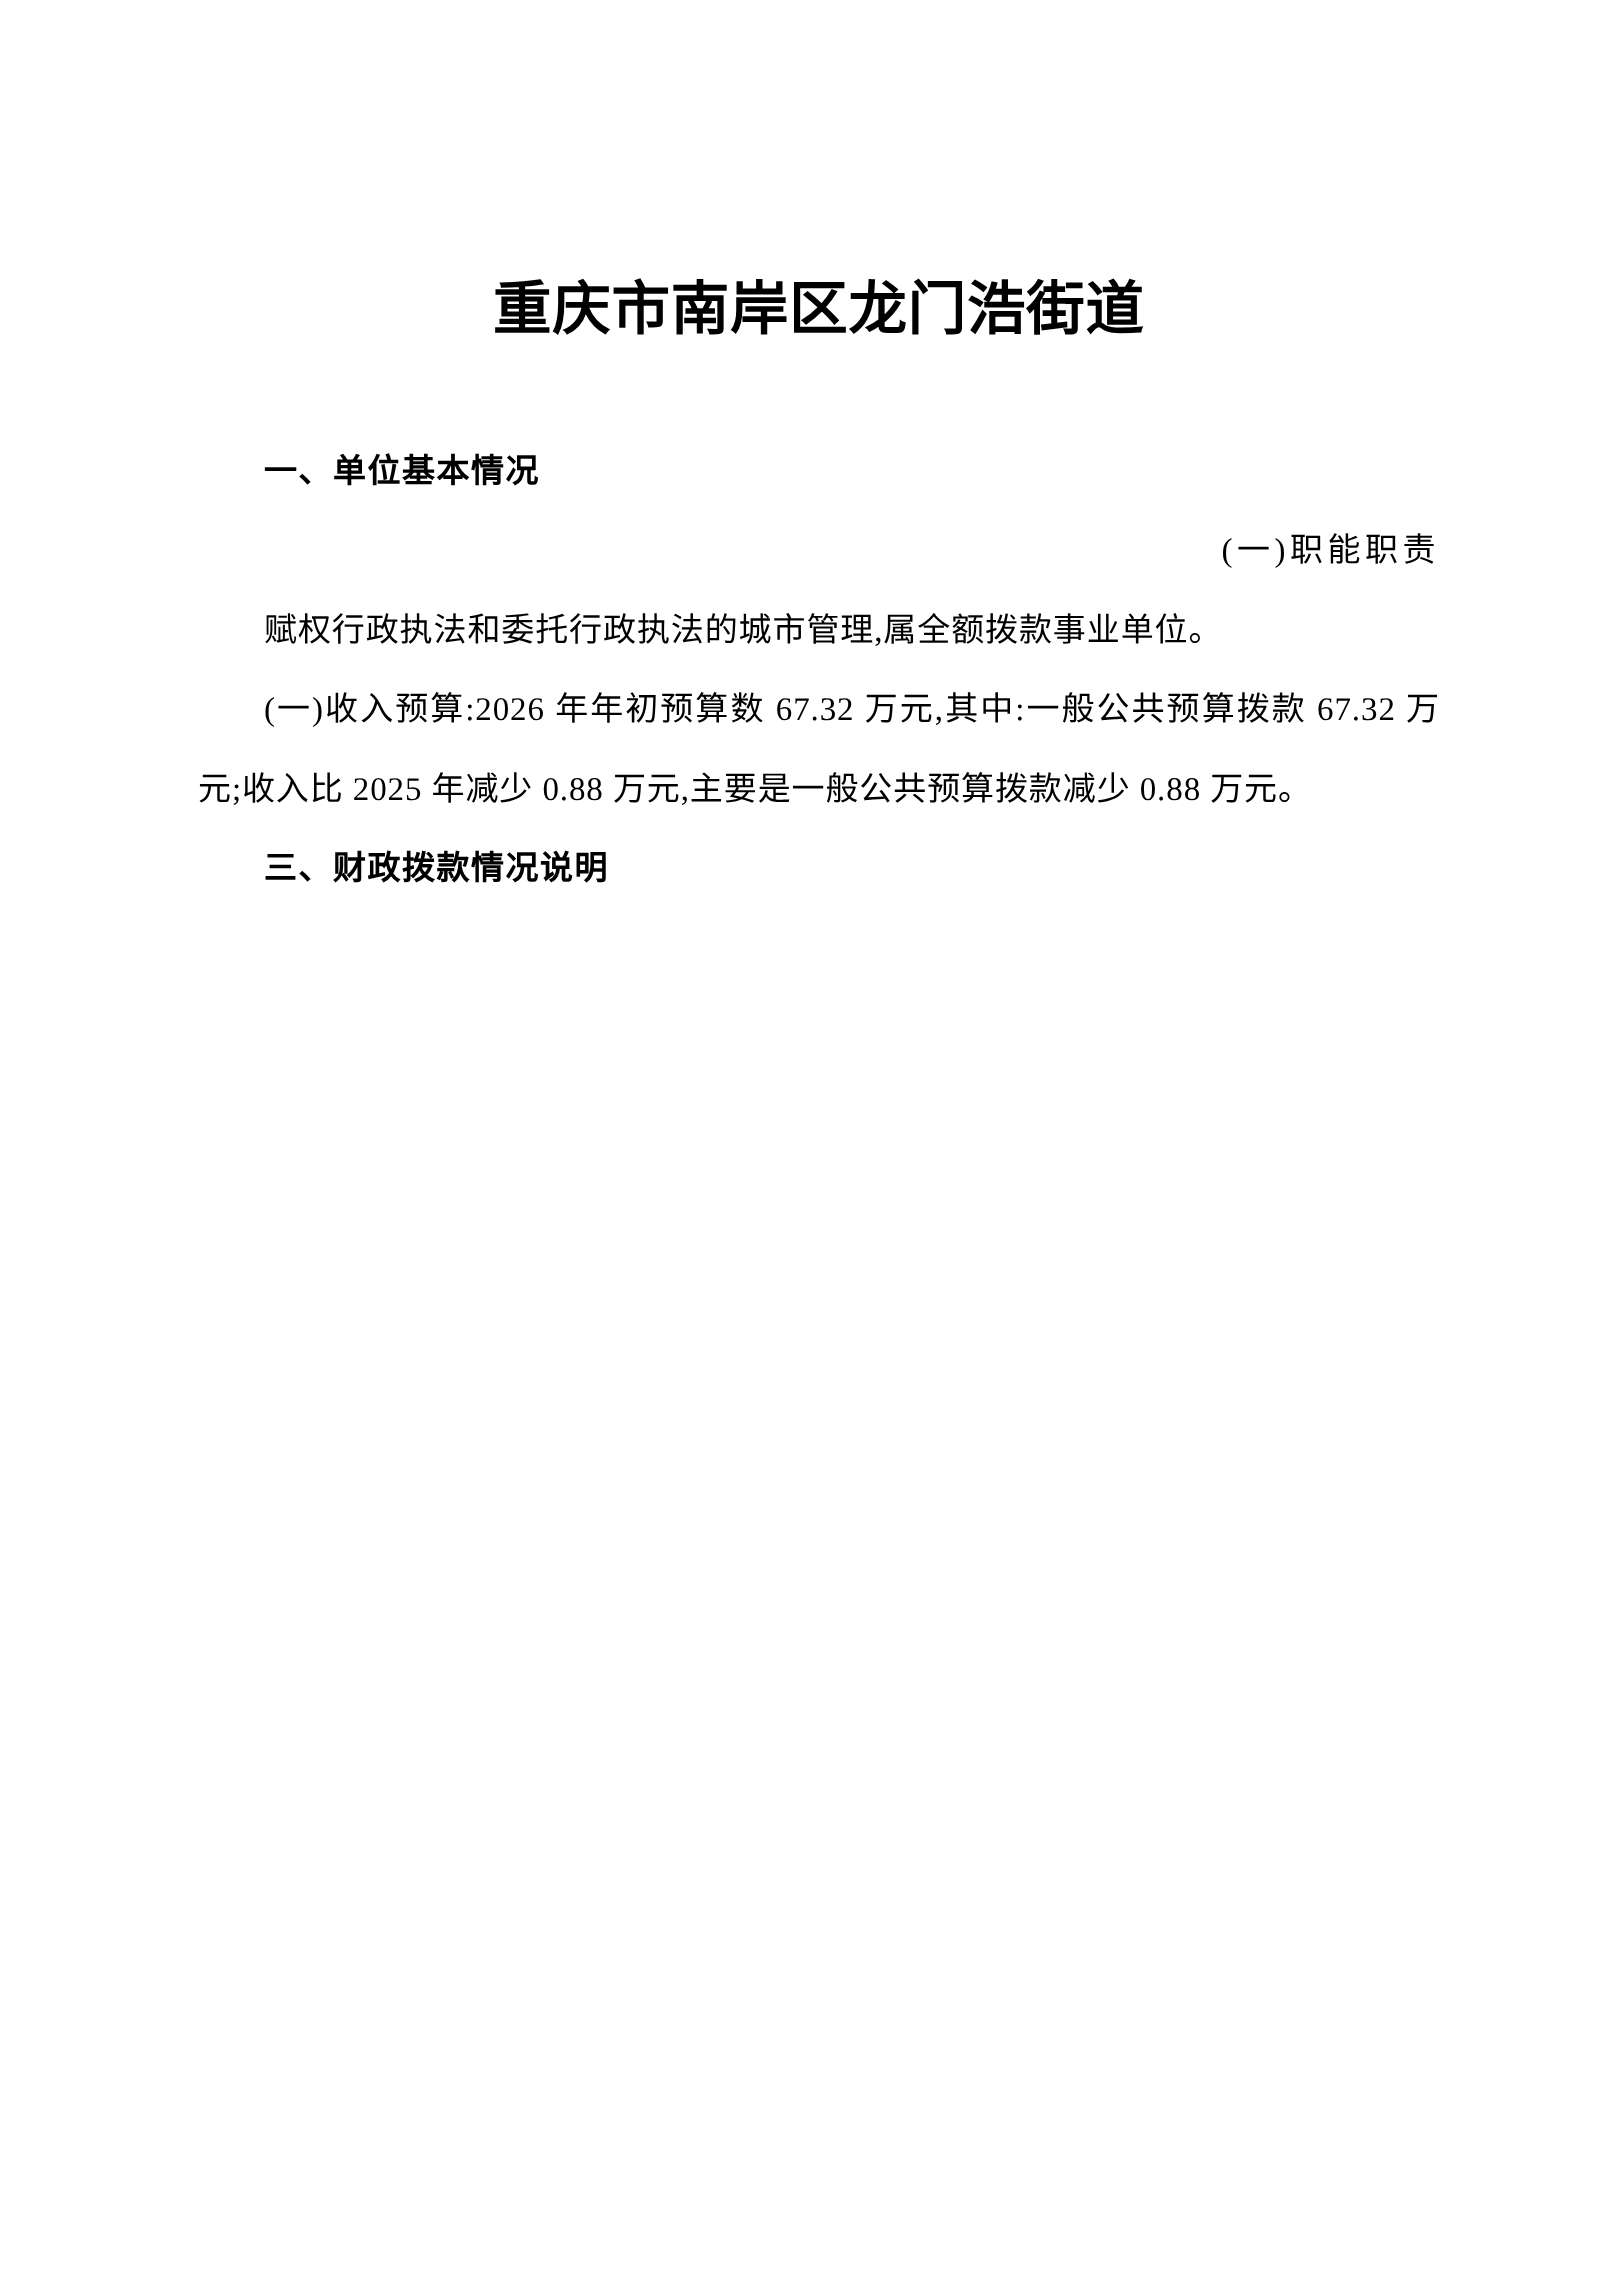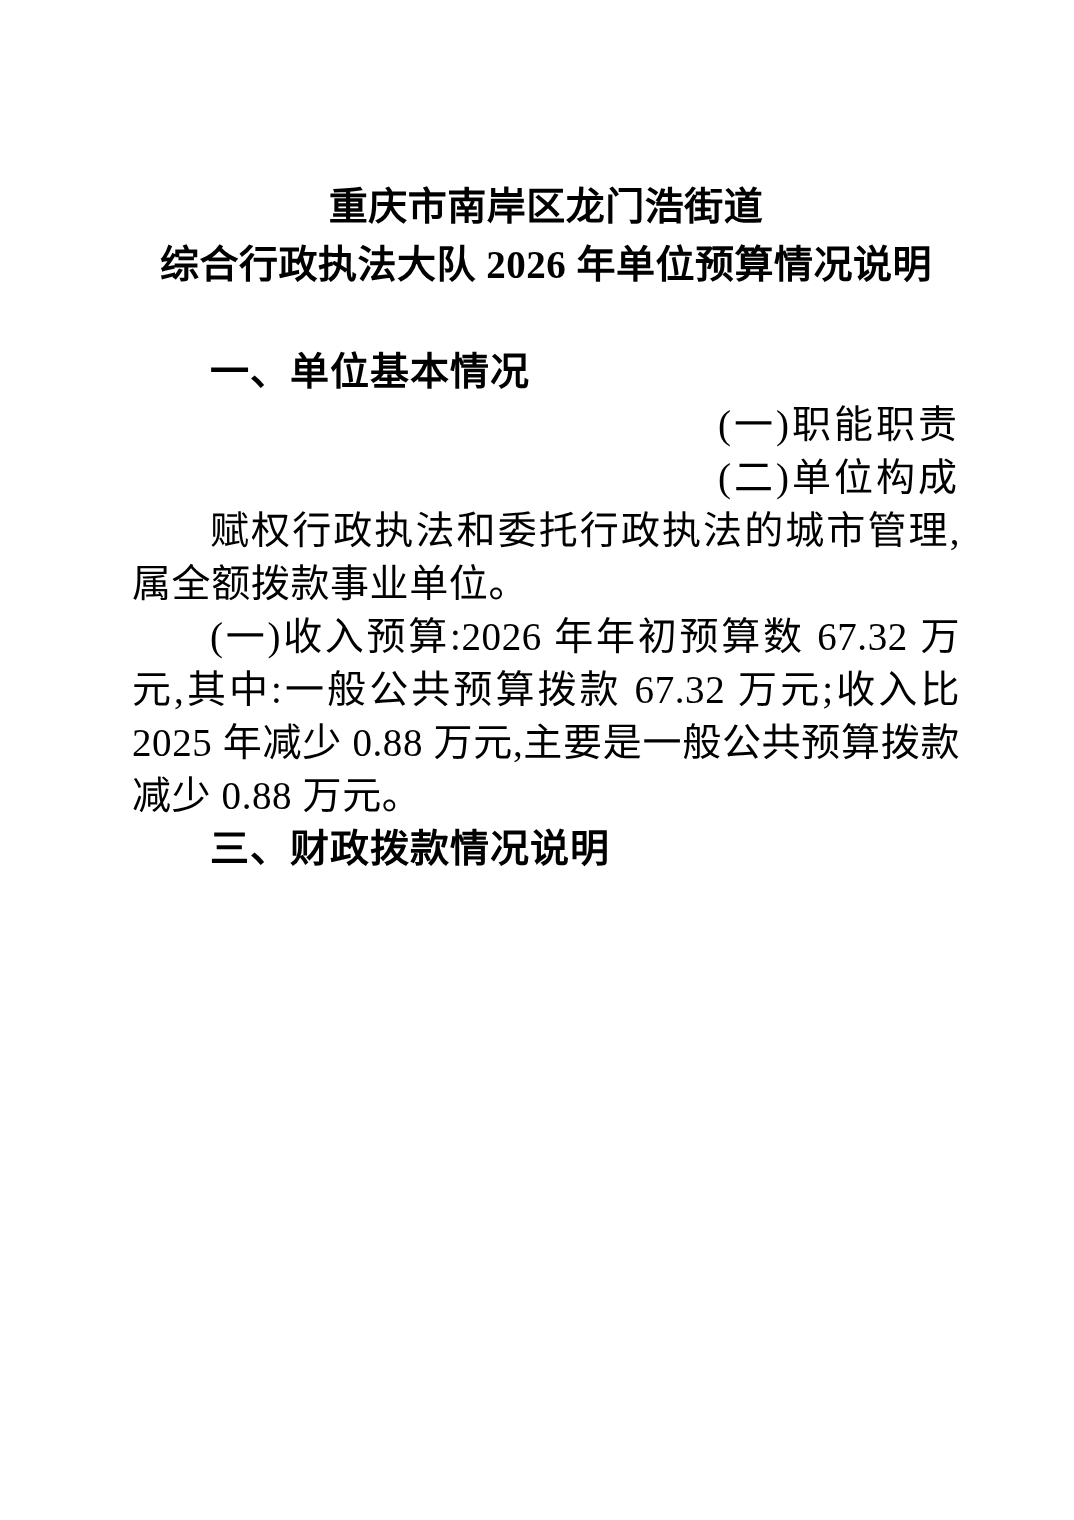--- a/index.html
+++ b/index.html
@@ -29,21 +29,21 @@
   }
   .doc-title .title-line {
     display: block;
     white-space: nowrap;
   }
   .content {
     margin-top: 51px;
   }
   .content p {
     margin: 0;
-    font-size: 39px;
+    font-size: 22px;
     line-height: 53px;
     letter-spacing: 0.6px;
     text-indent: 2em;
     text-align: justify;
     text-justify: inter-ideograph;
     color: #000000;
   }
   .content p.heading {
     font-family: "Liberation Sans", sans-serif;
     font-weight: 700;
@@ -54,23 +54,21 @@
     letter-spacing: 3px;
     text-align: right;
   }
 </style>
 </head>
 <body>
 
 <div class="page">
   <h1 class="doc-title">
     <span class="title-line">重庆市南岸区龙门浩街道</span>
-    <span class="title-line">综合行政执法大队 2026 年单位预算情况说明</span>
   </h1>
   <div class="content" id="content">
       <p class="heading">一、单位基本情况</p>
       <p class="subheading">(一)职能职责</p>
-      <p class="subheading">(二)单位构成</p>
       <p class="paragraph">赋权行政执法和委托行政执法的城市管理,属全额拨款事业单位。</p>
       <p class="paragraph">(一)收入预算:2026 年年初预算数 67.32 万元,其中:一般公共预算拨款 67.32 万元;收入比 2025 年减少 0.88 万元,主要是一般公共预算拨款减少 0.88 万元。</p>
       <p class="heading">三、财政拨款情况说明</p>
     </div>
 </div>
 
 </body></html>

